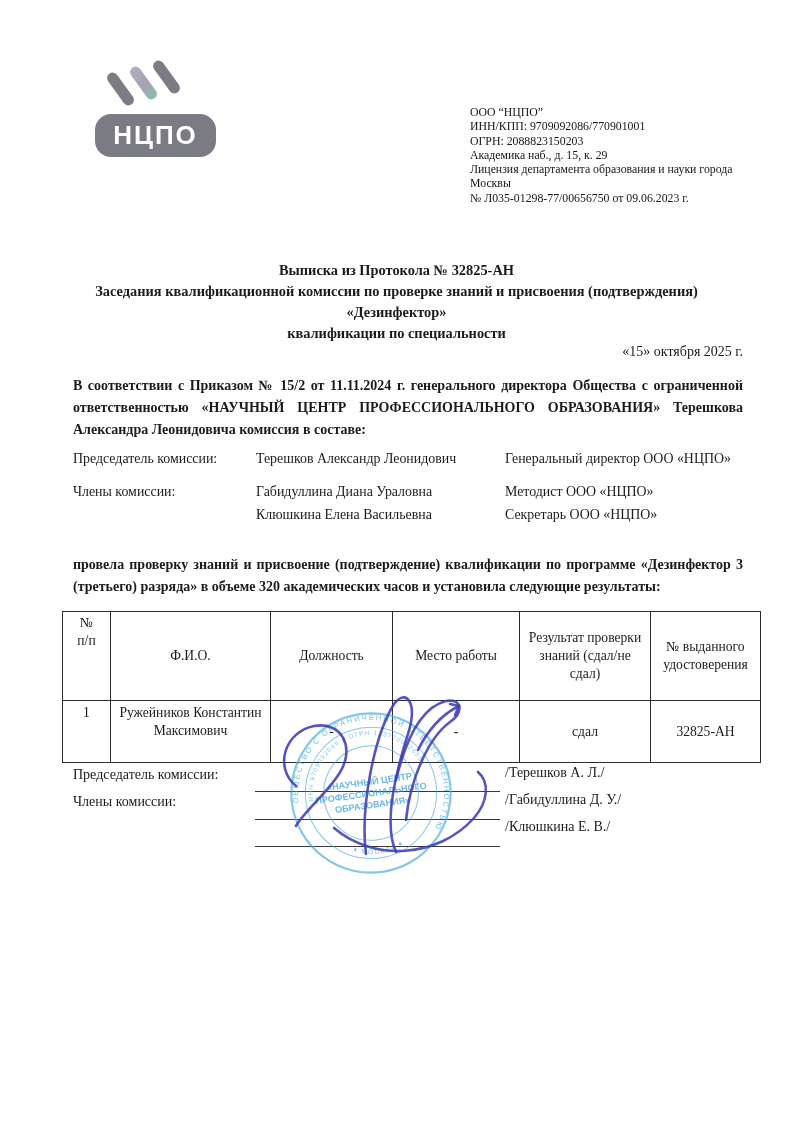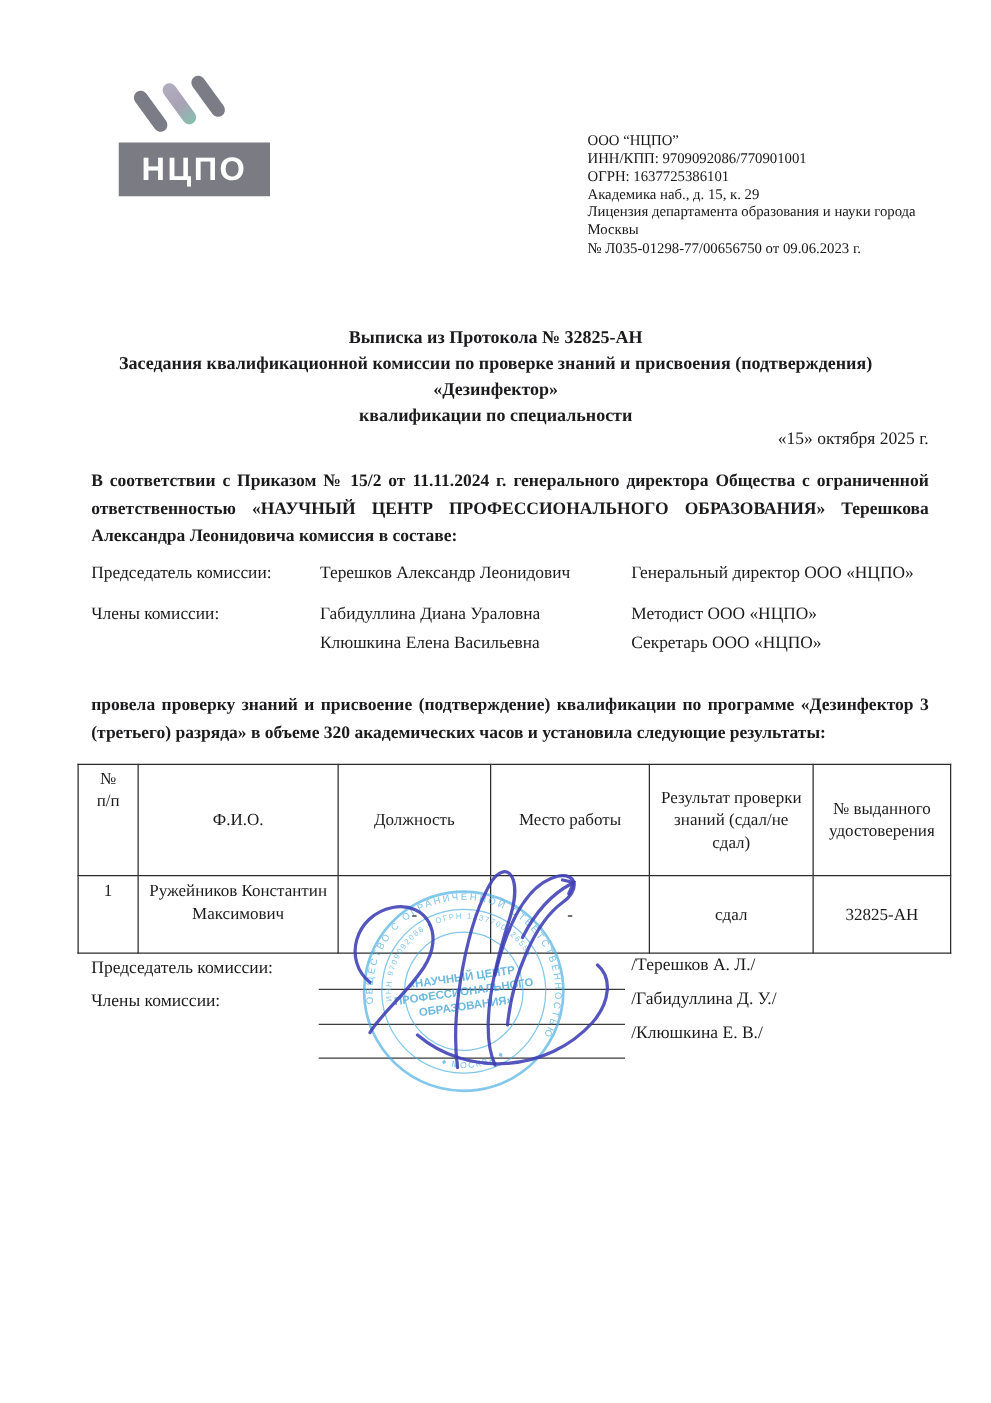--- a/index.html
+++ b/index.html
@@ -12,21 +12,21 @@
   
   .logo{position:absolute;left:95px;top:60px;width:125px;height:100px;}
   .logo-stripes{position:absolute;left:12px;top:2px;width:92px;height:46px;}
   .stripe{position:absolute;width:11px;height:38px;border-radius:6px;background:#7c7c87;}
   .stripe.s1{left:8px;top:8px;transform:rotate(-36deg);}
   .stripe.s2{left:31px;top:2px;transform:rotate(-36deg);
              background:linear-gradient(180deg,#b3adc0 0%,#a8a2b5 55%,#86bfae 100%);}
   .stripe.s3{left:54px;top:-4px;transform:rotate(-36deg);}
   .logo-box{
     position:absolute;left:0;top:54px;width:121px;height:43px;background:#7b7b84;
-    border-radius:0;display:flex;align-items:center;justify-content:center;
+    border-radius:16px;display:flex;align-items:center;justify-content:center;
     font-family:"Liberation Sans","DejaVu Sans",sans-serif;
     color:#ffffff;font-weight:bold;font-size:26px;letter-spacing:2px;
   }
   .company-info{
     position:absolute;left:470px;top:57px;width:278px;
     font-size:11.8px;line-height:14.3px;color:#161616;margin-top:48px;
   }
   
   .title-block{
     position:absolute;left:40px;top:260px;width:713px;text-align:center;
@@ -76,21 +76,21 @@
       <div class="stripe s1"></div>
       <div class="stripe s2"></div>
       <div class="stripe s3"></div>
     </div>
     <div class="logo-box">НЦПО</div>
   </div>
 
   <div class="company-info">
     <div>ООО “НЦПО”</div>
     <div>ИНН/КПП: 9709092086/770901001</div>
-    <div>ОГРН: 1637725386101</div>
+    <div>ОГРН: 2088823150203</div>
     <div>Академика наб., д. 15, к. 29</div>
     <div>Лицензия департамента образования и науки города</div>
     <div>Москвы</div>
     <div>№ Л035-01298-77/00656750 от 09.06.2023 г.</div>
   </div>
 
   <div class="title-block">
     <div>Выписка из Протокола № 32825-АН</div>
     <div>Заседания квалификационной комиссии по проверке знаний и присвоения (подтверждения)</div>
     <div>«Дезинфектор»</div>

